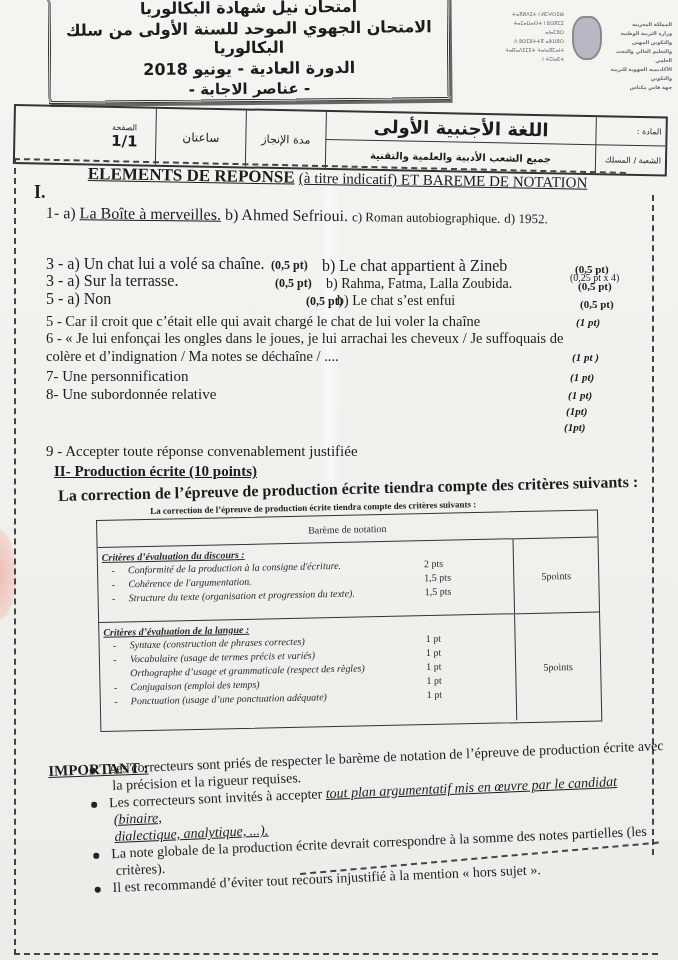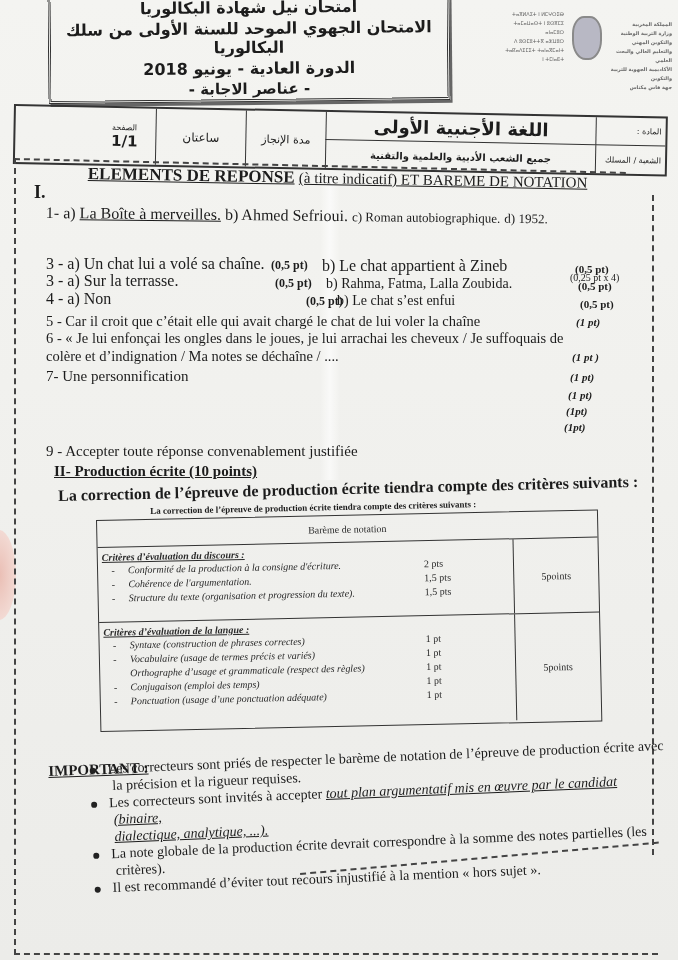--- a/index.html
+++ b/index.html
@@ -180,35 +180,36 @@
     <div class="line" style="left:46px; top:255px; font-size:16px;">3 -  a) Un chat lui a volé sa chaîne.</div>
     <div class="line pts" style="left:271px; top:258px;">(0,5 pt)</div>
     <div class="line" style="left:322px; top:257px; font-size:16px;">b) Le chat appartient à  Zineb</div>
     <div class="line pts" style="left:575px; top:263px; font-size:11px;">(0,5 pt)</div>
 
     <div class="line" style="left:46px; top:272px; font-size:16px;">3 -  a) Sur la terrasse.</div>
     <div class="line pts" style="left:275px; top:276px;">(0,5 pt)</div>
     <div class="line" style="left:326px; top:276px; font-size:14px;">b) Rahma, Fatma, Lalla Zoubida.</div>
     <div class="line pts" style="left:578px; top:280px; font-size:11px;">(0,5 pt)</div>
 
-    <div class="line" style="left:46px; top:290px; font-size:16px;">4 -   a) Non</div>
+    <div class="line" style="left:46px; top:290px; font-size:16px;">5 -   a) Non</div>
     <div class="line pts" style="left:306px; top:294px;">(0,5 pt)</div>
     <div class="line" style="left:337px; top:293px; font-size:14px;">b) Le chat s’est enfui</div>
     <div class="line pts" style="left:580px; top:298px; font-size:11px;">(0,5 pt)</div>
 
     <div class="line" style="left:46px; top:313px; font-size:14.5px;">5 - Car il croit que c’était elle qui avait chargé le chat de lui voler la chaîne</div>
     <div class="line pts-i" style="left:576px; top:316px;">(1 pt)</div>
 
     <div class="line" style="left:46px; top:330px; font-size:14.5px;">6 - « Je lui enfonçai les ongles dans le joues, je lui arrachai les cheveux / Je suffoquais de</div>
     <div class="line" style="left:46px; top:348px; font-size:14.5px;">colère et d’indignation / Ma notes se déchaîne / ....</div>
     <div class="line pts-i" style="left:572px; top:351px;">(1 pt )</div>
 
     <div class="line" style="left:46px; top:368px; font-size:15px;">7- Une personnification</div>
     <div class="line pts-i" style="left:570px; top:371px;">(1 pt)</div>
 
+    <div class="line" style="left:46px; top:386px; font-size:15px;">8-  Une subordonnée relative</div>
     <div class="line pts-i" style="left:568px; top:389px;">(1 pt)</div>
 
     <div class="line" style="left:46px; top:403px; font-size:15px;margin-top:40px;">9 - Accepter  toute réponse convenablement justifiée</div>
     <div class="line pts-i" style="left:566px; top:405px;">(1pt)</div>
 
     <div class="line pts-i" style="left:564px; top:421px;">(1pt)</div>
 
     <div class="line b u" style="left:54px; top:463px; font-size:15px;">II- Production écrite (10 points)</div>
     <div class="line b" style="left:58px; top:487px; font-size:16px; transform:rotate(-1.4deg); transform-origin:left top;">La correction de l’épreuve de production écrite tiendra compte des critères suivants :</div>
     <div class="line b" style="left:150px; top:506px; font-size:9px; transform:rotate(-1.2deg); transform-origin:left top;">La correction de l’épreuve de production écrite tiendra compte des critères suivants :</div>

